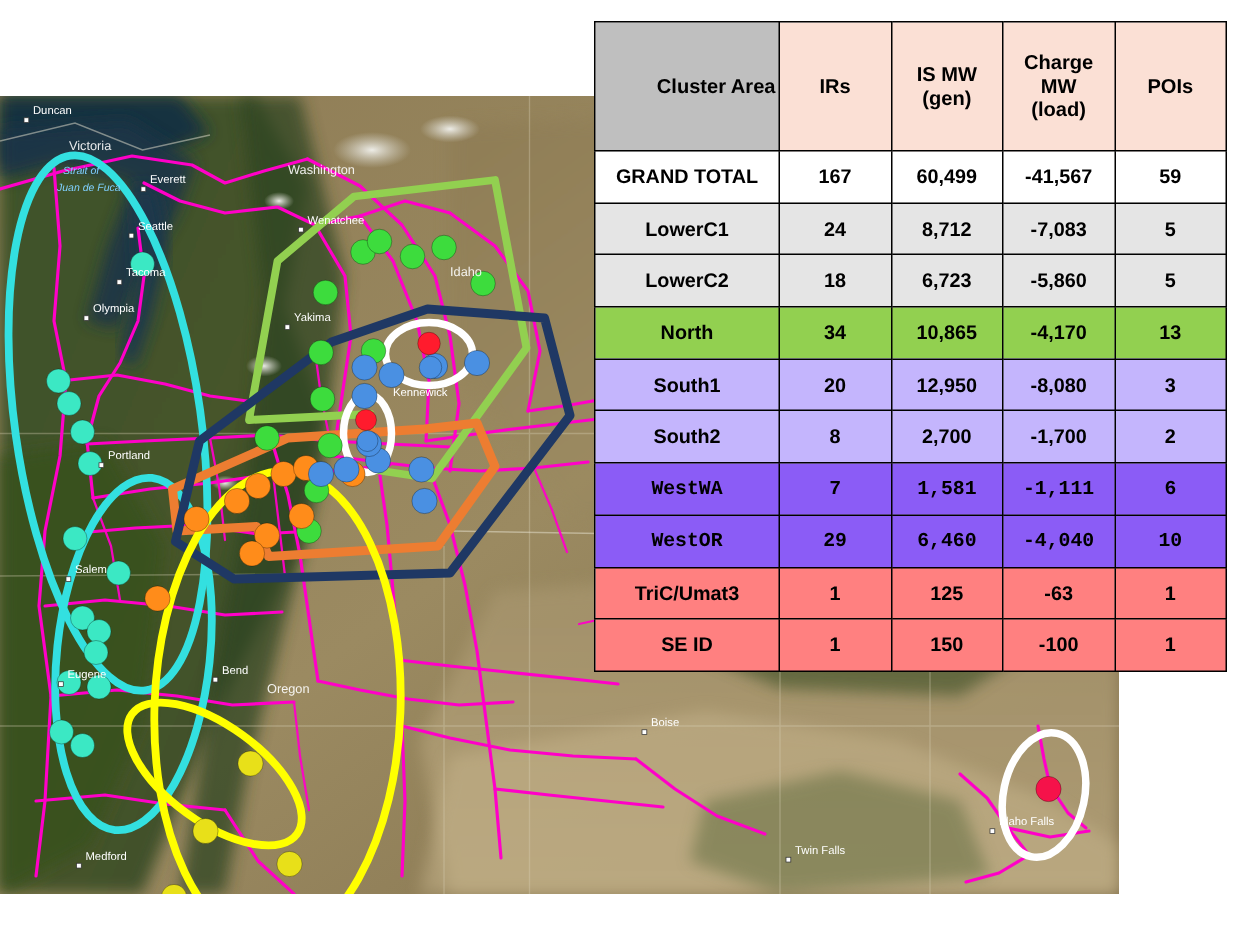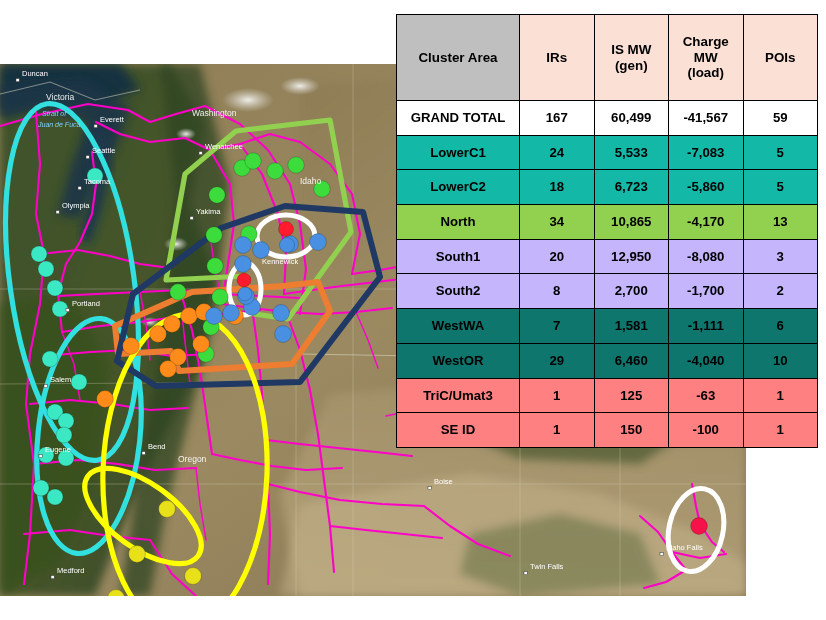--- a/index.html
+++ b/index.html
@@ -30,32 +30,32 @@
     border:1.6px solid #000000;
     text-align:center;
     font-weight:bold;
     font-size:13.2px;
     color:#000000;
     padding:0 2px;
     line-height:1.18;
     white-space:nowrap;
   }
   table.cluster th{font-size:13.4px;}
-  table.cluster th.col-area{background:#bfbfbf;width:118px;}
+  table.cluster th.col-area{background:#bfbfbf;width:118px;text-align:right;}
   table.cluster th.col-num{background:#fbe0d5;}
   table.cluster thead tr{height:86px;}
   table.cluster tbody tr{height:15px;}
   td.area-cell{text-align:left;padding-left:7px;}
   .hdr-line{display:block;}
   .row-total td{background:#ffffff;}
-  .c-orange td{background:#14b8a6;}
+  .c-orange td{background:#e5e5e5;}
   .c-green  td{background:#92d050;}
   .c-yellow td{background:#c4b5fd;}
   .c-blue   td{background:#5b9bd5;}
-  .c-aqua   td{background:#0f766e;}
+  .c-aqua   td{background:#8b5cf6;font-family:Liberation Mono, monospace;}
   .c-red    td{background:#ff8080;}
 </style>
 </head>
 <body>
 
 <div id="canvas">
 
   <div id="map-panel">
     <svg id="map-svg" viewBox="0 0 746 532" preserveAspectRatio="none">
       <defs>
@@ -337,21 +337,21 @@
           <tr class="row-total">
             <td class="area-cell">GRAND TOTAL</td>
             <td>167</td>
             <td>60,499</td>
             <td>-41,567</td>
             <td>59</td>
           </tr>
           <tr class="c-orange">
             <td class="area-cell">LowerC1</td>
             <td>24</td>
-            <td>5,533</td>
+            <td>8,712</td>
             <td>-7,083</td>
             <td>5</td>
           </tr>
           <tr class="c-orange">
             <td class="area-cell">LowerC2</td>
             <td>18</td>
             <td>6,723</td>
             <td>-5,860</td>
             <td>5</td>
           </tr>

